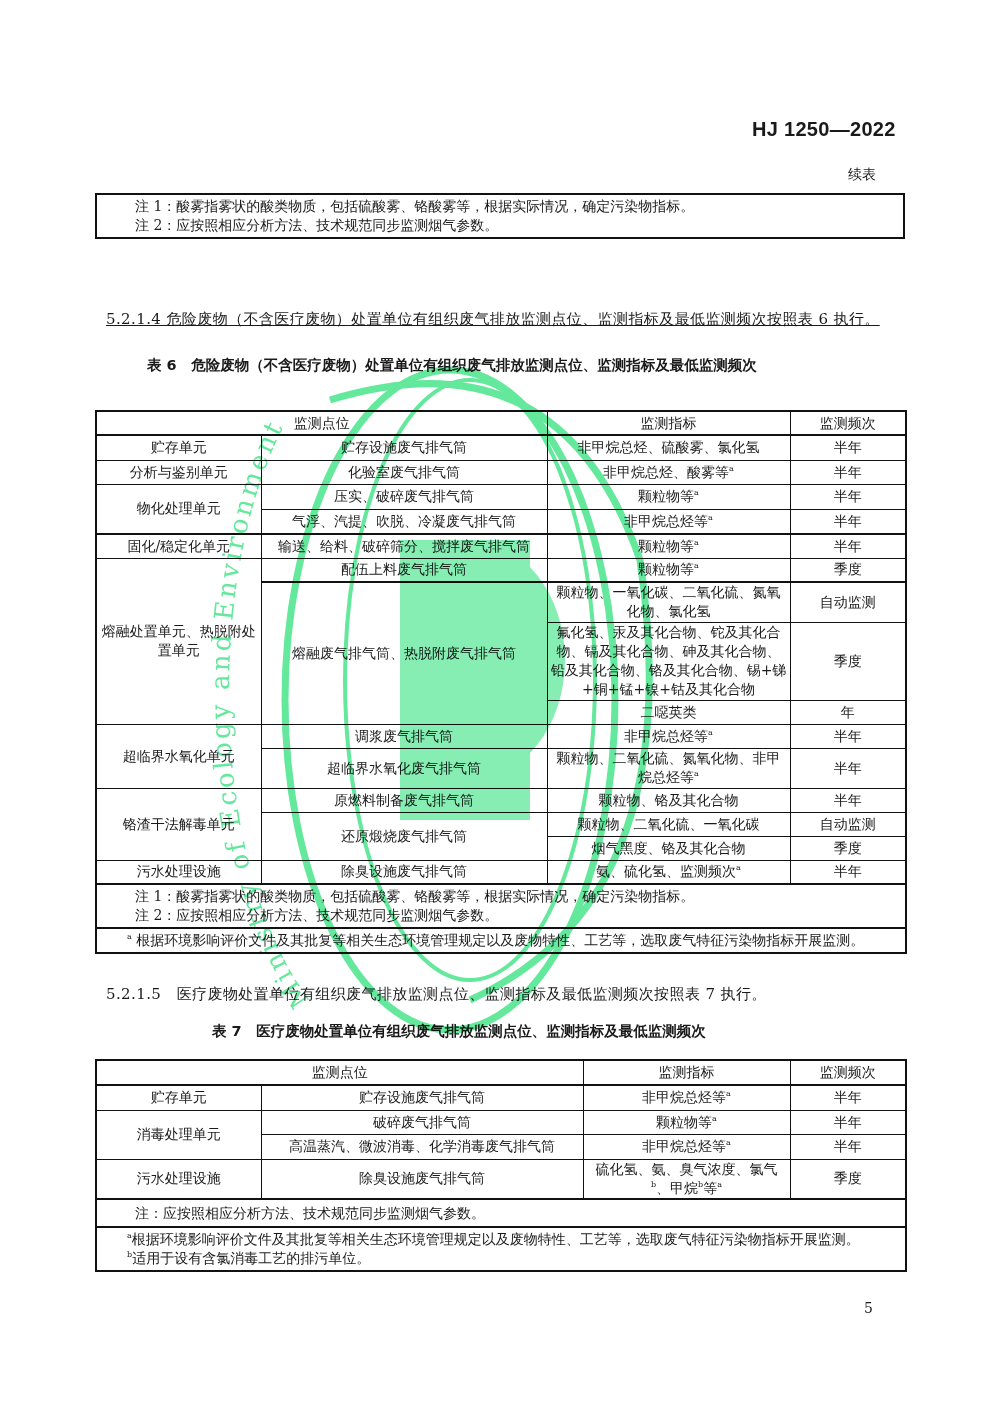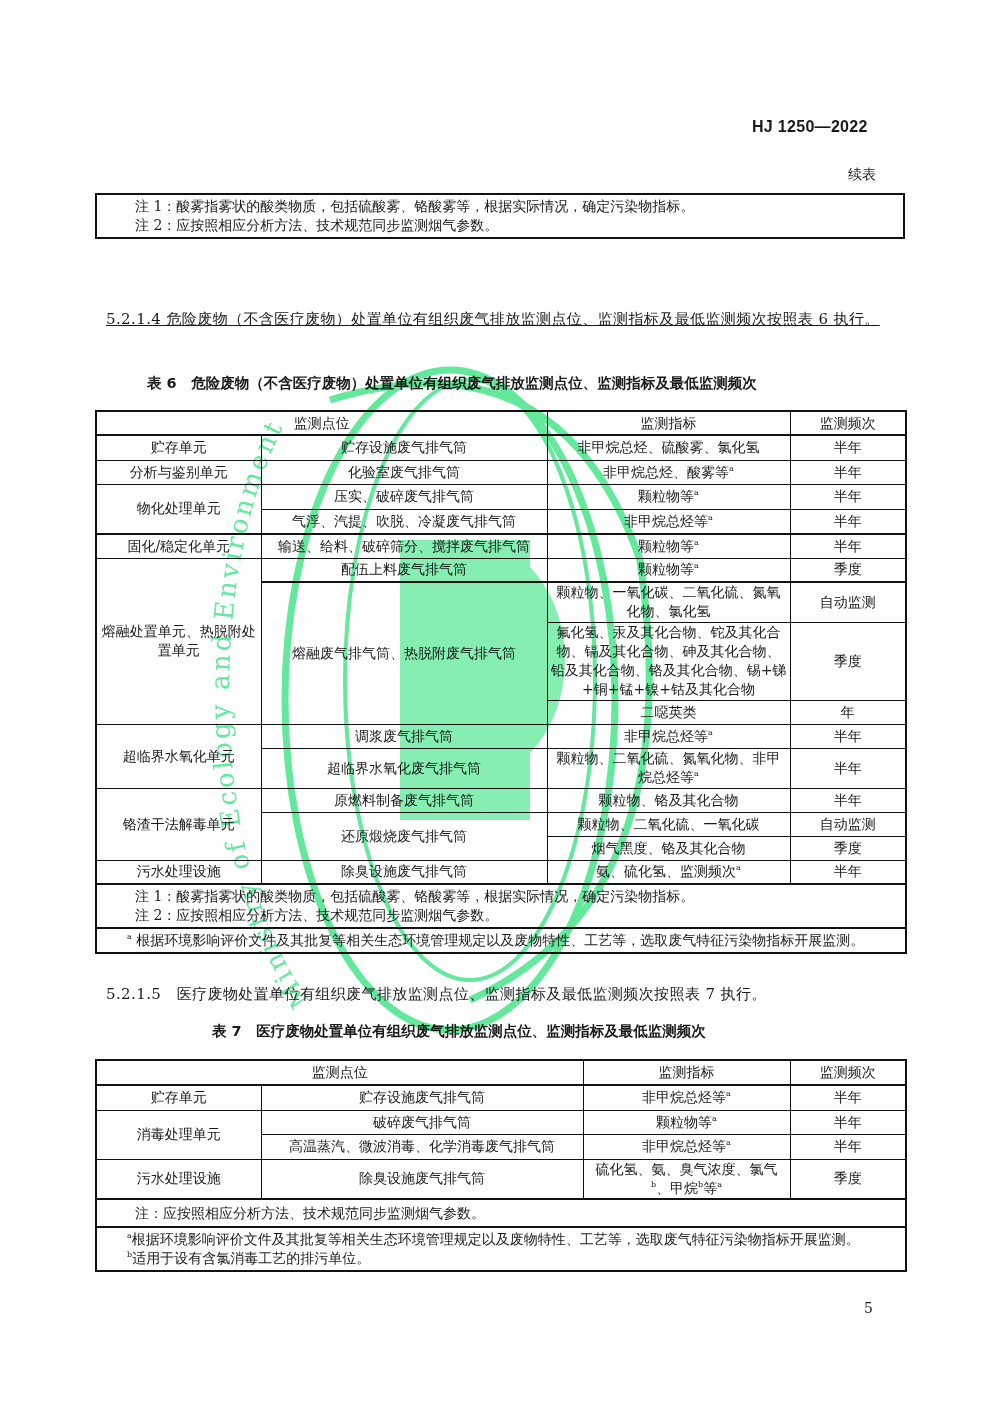--- a/index.html
+++ b/index.html
@@ -1,20 +1,20 @@
 <!DOCTYPE html>
 <html><head>
 <meta charset="utf-8">
 <style>
   html, body { margin: 0; padding: 0; background: #ffffff; }
   body { width: 1000px; height: 1414px; position: relative; overflow: hidden;
          font-family: "DejaVu Serif", "Liberation Serif", serif; color: #1a1a1a; }
   .abs { position: absolute; }
   .std-code { left: 752px; top: 118px; font-family: "Liberation Sans", "DejaVu Sans", sans-serif;
-              font-weight: bold; font-size: 16px; letter-spacing: 0.3px; }
+              font-weight: bold; font-size: 20px; letter-spacing: 0.3px; }
   .cont { left: 848px; top: 166px; font-size: 14px; }
   .page-num { left: 864px; top: 1300px; font-size: 14px; }
 
   table.t { position: absolute; border-collapse: collapse; table-layout: fixed; font-size: 14px; }
   table.t td { border: 1px solid #111; text-align: center; vertical-align: middle; padding: 0 3px; line-height: 19px; }
   table.t { border: 2.5px solid #111; }
   table.t tr.head td { border-bottom: 2.5px solid #111; }
   table.t tr.thick-top td { border-top: 2.5px solid #111; }
   table.t td.note { text-align: left; padding: 2px 8px 2px 38px; line-height: 19px; }
   table.t td.fn { text-align: left; padding: 2px 4px 2px 38px; line-height: 19px; text-indent: -8px; }
@@ -37,21 +37,21 @@
         <td class="note" style="padding-top:2px;">
     <div>注 1：酸雾指雾状的酸类物质，包括硫酸雾、铬酸雾等，根据实际情况，确定污染物指标。</div>
     <div>注 2：应按照相应分析方法、技术规范同步监测烟气参数。</div>
   </td>
       </tr>
 </tbody>
   </table>
 
 <div class="abs para" style="top:304px;text-decoration:underline;">5.2.1.4 危险废物（不含医疗废物）处置单位有组织废气排放监测点位、监测指标及最低监测频次按照表 6 执行。</div>
 
-<div class="abs cap" style="left:147px; top:374px;text-align:center;">表 6　危险废物（不含医疗废物）处置单位有组织废气排放监测点位、监测指标及最低监测频次</div>
+<div class="abs cap" style="left:147px; top:356px;text-align:center;">表 6　危险废物（不含医疗废物）处置单位有组织废气排放监测点位、监测指标及最低监测频次</div>
 
 <table class="t" style="left:95px; top:410px; width:810px;">
   <colgroup>
       <col style="width:165px">
       <col style="width:286px">
       <col style="width:243px">
       <col style="width:116px">
     </colgroup>
   <tbody>
       <tr class="head" style="height:24px;">

